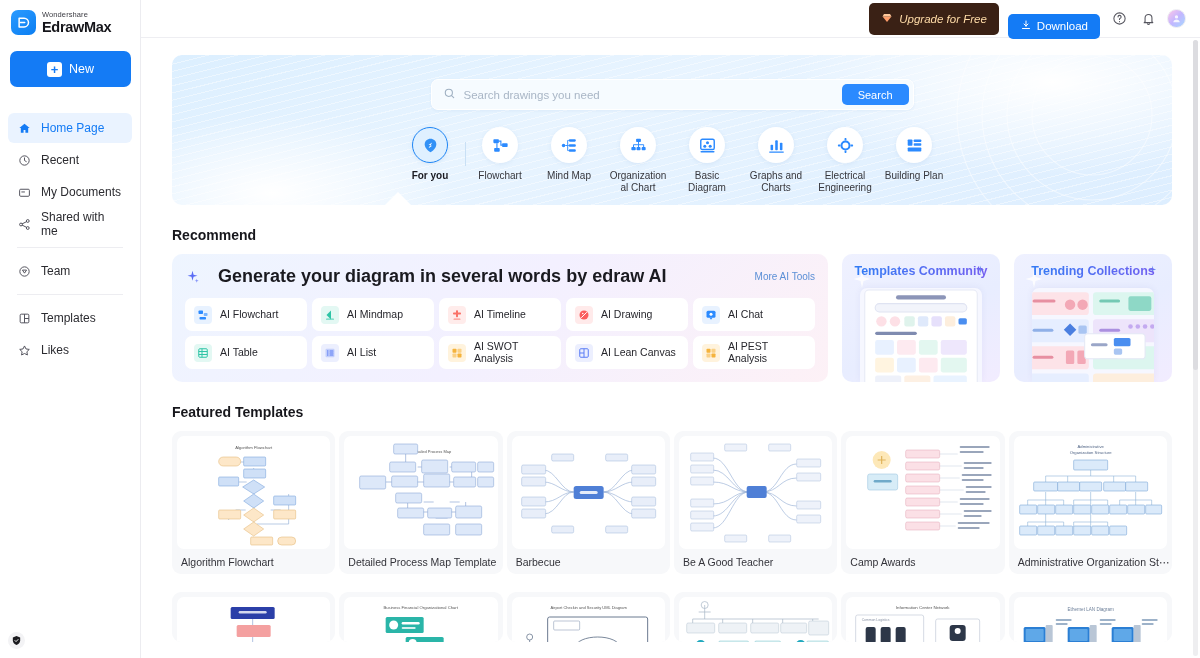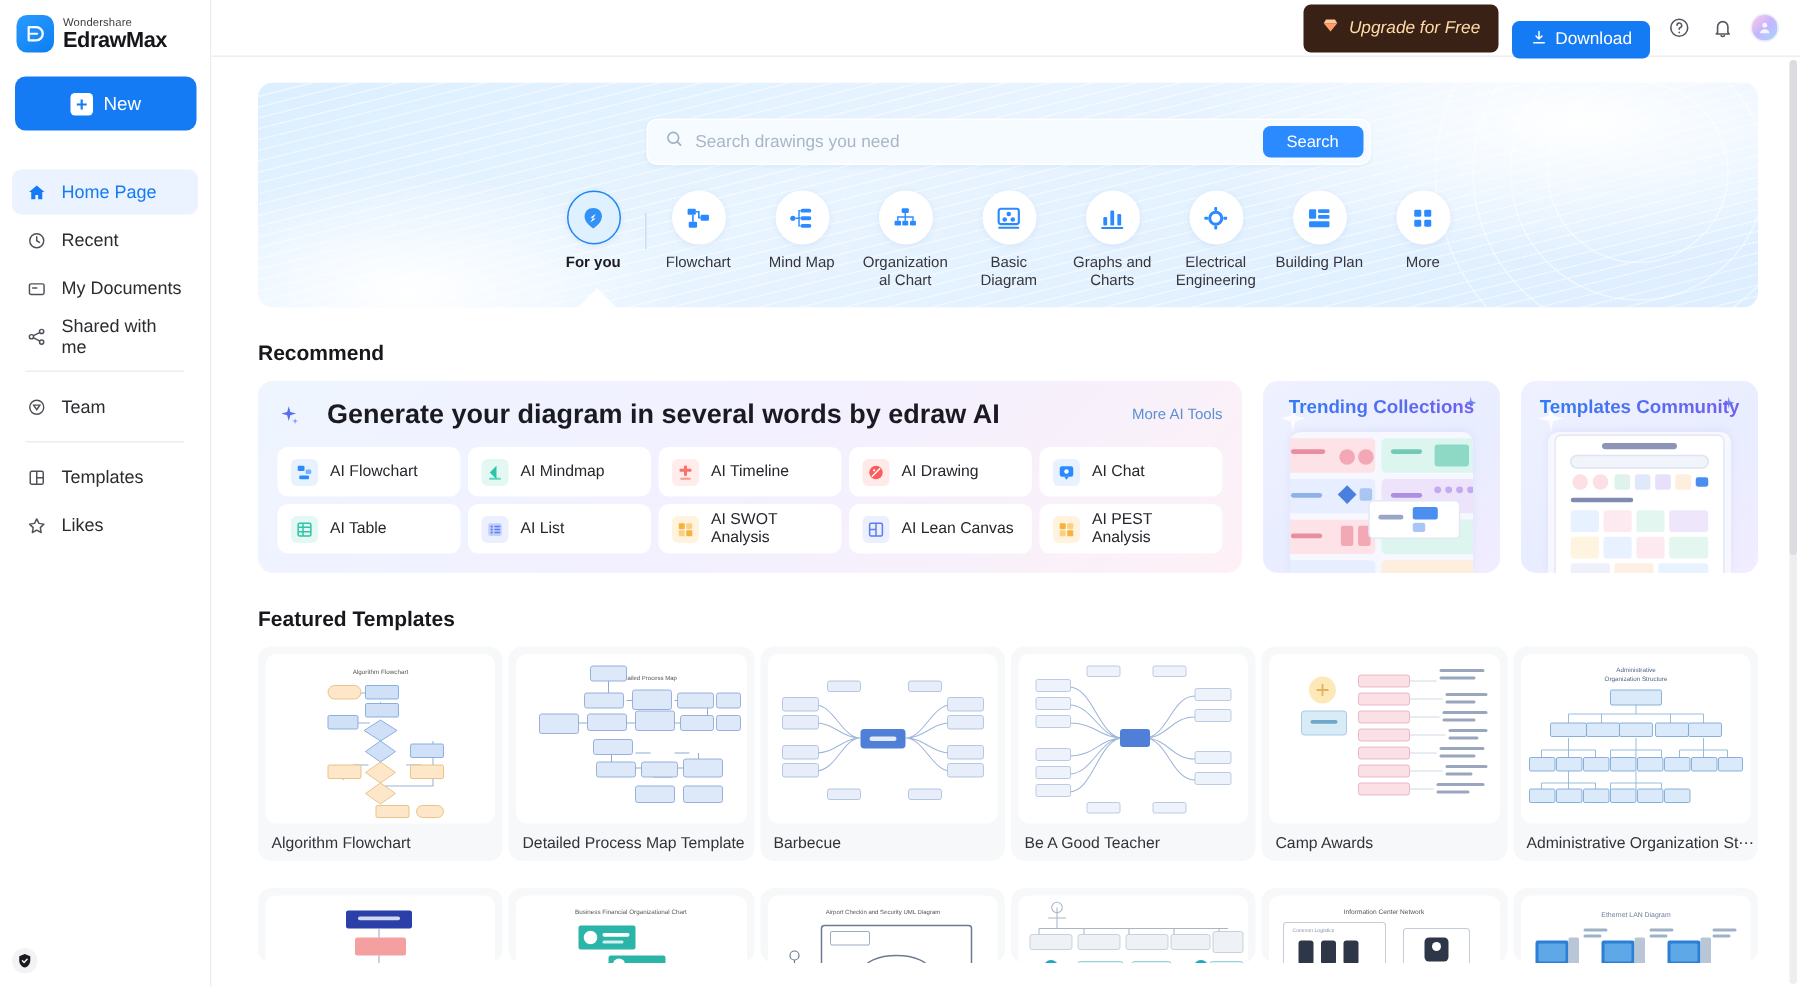--- a/index.html
+++ b/index.html
@@ -468,31 +468,20 @@
             <span class="cat-bubble">
               <svg width="19" height="19" viewBox="0 0 24 24" fill="#2b8aff">
                   <rect x="3.4" y="4.4" width="6" height="8" rx="1"></rect>
                   <rect x="11" y="4.4" width="9.6" height="3.2" rx="1"></rect>
                   <rect x="11" y="9.2" width="9.6" height="3.2" rx="1"></rect>
                   <rect x="3.4" y="14.6" width="17.2" height="5" rx="1"></rect>
                 </svg>
             </span>
             <span class="cat-label">Building Plan</span>
           </div>
-          <div class="cat">
-            <span class="cat-bubble">
-              <svg width="17" height="17" viewBox="0 0 24 24" fill="#2b8aff">
-                  <rect x="4" y="4" width="6.6" height="6.6" rx="1.3"></rect>
-                  <rect x="13.4" y="4" width="6.6" height="6.6" rx="1.3"></rect>
-                  <rect x="4" y="13.4" width="6.6" height="6.6" rx="1.3"></rect>
-                  <rect x="13.4" y="13.4" width="6.6" height="6.6" rx="1.3"></rect>
-                </svg>
-            </span>
-            <span class="cat-label">More</span>
-          </div>
         </div>
         <div class="hero-pointer"></div>
       </div>
 
       <h2 class="sec-title">Recommend</h2>
 
       <div class="rec-row">
 
         <div class="ai-card">
           <div class="ai-head">
@@ -613,20 +602,64 @@
                 <svg width="12" height="12" viewBox="0 0 24 24" fill="#f5b33c">
                     <rect x="3" y="3.5" width="8" height="8" rx="1.4"></rect>
                     <rect x="13" y="3.5" width="8" height="8" rx="1.4" opacity=".55"></rect>
                     <rect x="3" y="13" width="8" height="8" rx="1.4" opacity=".55"></rect>
                     <rect x="13" y="13" width="8" height="8" rx="1.4"></rect>
                   </svg>
               </span>
               <span class="ai-label">AI PEST Analysis</span>
             </div>
 
+          </div>
+        </div>
+
+        <div class="promo">
+          <span class="promo-spark-l">
+            <svg width="22" height="22" viewBox="0 0 24 24" fill="#ffffff" opacity=".85">
+                <path d="M12 2 13.6 9.8 21 12l-7.4 2.2L12 22l-1.6-7.8L3 12l7.4-2.2z"></path>
+              </svg>
+          </span>
+          <span class="promo-spark-r">
+            <svg width="11" height="11" viewBox="0 0 24 24" fill="#6a8cf0">
+                <path d="M12 3 13.3 9.6 20 12l-6.7 2.4L12 21l-1.3-6.6L4 12l6.7-2.4z"></path>
+              </svg>
+          </span>
+          <div class="promo-title">Templates Community</div>
+          <div class="promo-thumb">
+            <svg width="100%" height="100" viewBox="0 0 140 96" preserveAspectRatio="xMidYMin slice">
+              <rect x="16" y="2" width="108" height="94" rx="4" fill="#ffffff" stroke="#e6e9f5"></rect>
+              <rect x="46" y="7" width="48" height="4" rx="2" fill="#8c95b8"></rect>
+              <rect x="26" y="15" width="88" height="8" rx="4" fill="#f2f4fb" stroke="#dfe3f2"></rect>
+              <g>
+                <circle cx="32" cy="32" r="5" fill="#fde0e6"></circle>
+                  <circle cx="45" cy="32" r="5" fill="#fde0e6"></circle>
+                <rect x="54" y="27" width="10" height="10" rx="2" fill="#dff3ec"></rect>
+                <rect x="67" y="27" width="10" height="10" rx="2" fill="#dfe9fb"></rect>
+                <rect x="80" y="27" width="10" height="10" rx="2" fill="#e6e0fb"></rect>
+                <rect x="93" y="27" width="10" height="10" rx="2" fill="#fdeedd"></rect>
+                <rect x="106" y="29" width="8" height="6" rx="1.5" fill="#4a8ef0"></rect>
+              </g>
+              <rect x="26" y="42" width="40" height="3" rx="1.5" fill="#7f8bb0"></rect>
+              <g>
+                <rect x="26" y="50" width="18" height="14" rx="2" fill="#e8f1ff"></rect>
+                <rect x="47" y="50" width="18" height="14" rx="2" fill="#fdeaf0"></rect>
+                <rect x="68" y="50" width="18" height="14" rx="2" fill="#e3f7f0"></rect>
+                <rect x="89" y="50" width="25" height="14" rx="2" fill="#eee7fc"></rect>
+                <rect x="26" y="67" width="18" height="14" rx="2" fill="#fff4e0"></rect>
+                <rect x="47" y="67" width="18" height="14" rx="2" fill="#e8f1ff"></rect>
+                <rect x="68" y="67" width="18" height="14" rx="2" fill="#fdeaf0"></rect>
+                <rect x="89" y="67" width="25" height="14" rx="2" fill="#e3f7f0"></rect>
+                <rect x="26" y="84" width="25" height="11" rx="2" fill="#eef1fa"></rect>
+                <rect x="54" y="84" width="25" height="11" rx="2" fill="#fdf0e3"></rect>
+                <rect x="82" y="84" width="32" height="11" rx="2" fill="#e9f3ff"></rect>
+              </g>
+            </svg>
           </div>
         </div>
 
         <div class="promo">
           <span class="promo-spark-l">
             <svg width="22" height="22" viewBox="0 0 24 24" fill="#ffffff" opacity=".85">
                 <path d="M12 2 13.6 9.8 21 12l-7.4 2.2L12 22l-1.6-7.8L3 12l7.4-2.2z"></path>
               </svg>
           </span>
           <span class="promo-spark-r">
@@ -666,64 +699,20 @@
               <rect x="70" y="82" width="62" height="16" rx="3" fill="#fdeedd"></rect>
               <g>
                   <rect x="62" y="44" width="58" height="24" rx="3" fill="#ffffff" stroke="#e4e8f5"></rect>
                  <rect x="68" y="53" width="16" height="3" rx="1.5" fill="#9aa6c8"></rect>
                  <rect x="90" y="48" width="16" height="8" rx="1.5" fill="#4a8ef0"></rect>
                  <rect x="90" y="58" width="8" height="6" rx="1.5" fill="#a9c5f2"></rect>
               </g>
             </svg>
           </div>
         </div>
-
-        <div class="promo">
-          <span class="promo-spark-l">
-            <svg width="22" height="22" viewBox="0 0 24 24" fill="#ffffff" opacity=".85">
-                <path d="M12 2 13.6 9.8 21 12l-7.4 2.2L12 22l-1.6-7.8L3 12l7.4-2.2z"></path>
-              </svg>
-          </span>
-          <span class="promo-spark-r">
-            <svg width="11" height="11" viewBox="0 0 24 24" fill="#6a8cf0">
-                <path d="M12 3 13.3 9.6 20 12l-6.7 2.4L12 21l-1.3-6.6L4 12l6.7-2.4z"></path>
-              </svg>
-          </span>
-          <div class="promo-title">Templates Community</div>
-          <div class="promo-thumb">
-            <svg width="100%" height="100" viewBox="0 0 140 96" preserveAspectRatio="xMidYMin slice">
-              <rect x="16" y="2" width="108" height="94" rx="4" fill="#ffffff" stroke="#e6e9f5"></rect>
-              <rect x="46" y="7" width="48" height="4" rx="2" fill="#8c95b8"></rect>
-              <rect x="26" y="15" width="88" height="8" rx="4" fill="#f2f4fb" stroke="#dfe3f2"></rect>
-              <g>
-                <circle cx="32" cy="32" r="5" fill="#fde0e6"></circle>
-                  <circle cx="45" cy="32" r="5" fill="#fde0e6"></circle>
-                <rect x="54" y="27" width="10" height="10" rx="2" fill="#dff3ec"></rect>
-                <rect x="67" y="27" width="10" height="10" rx="2" fill="#dfe9fb"></rect>
-                <rect x="80" y="27" width="10" height="10" rx="2" fill="#e6e0fb"></rect>
-                <rect x="93" y="27" width="10" height="10" rx="2" fill="#fdeedd"></rect>
-                <rect x="106" y="29" width="8" height="6" rx="1.5" fill="#4a8ef0"></rect>
-              </g>
-              <rect x="26" y="42" width="40" height="3" rx="1.5" fill="#7f8bb0"></rect>
-              <g>
-                <rect x="26" y="50" width="18" height="14" rx="2" fill="#e8f1ff"></rect>
-                <rect x="47" y="50" width="18" height="14" rx="2" fill="#fdeaf0"></rect>
-                <rect x="68" y="50" width="18" height="14" rx="2" fill="#e3f7f0"></rect>
-                <rect x="89" y="50" width="25" height="14" rx="2" fill="#eee7fc"></rect>
-                <rect x="26" y="67" width="18" height="14" rx="2" fill="#fff4e0"></rect>
-                <rect x="47" y="67" width="18" height="14" rx="2" fill="#e8f1ff"></rect>
-                <rect x="68" y="67" width="18" height="14" rx="2" fill="#fdeaf0"></rect>
-                <rect x="89" y="67" width="25" height="14" rx="2" fill="#e3f7f0"></rect>
-                <rect x="26" y="84" width="25" height="11" rx="2" fill="#eef1fa"></rect>
-                <rect x="54" y="84" width="25" height="11" rx="2" fill="#fdf0e3"></rect>
-                <rect x="82" y="84" width="32" height="11" rx="2" fill="#e9f3ff"></rect>
-              </g>
-            </svg>
-          </div>
-        </div>
       </div>
 
       <h2 class="sec-title">Featured Templates</h2>
 
       <div class="tpl-grid">
 
         <div class="tpl-card">
           <div class="tpl-thumb">
             <svg width="100%" height="113" viewBox="0 0 150 113">
               <text x="75" y="13" font-size="4.2" fill="#555" text-anchor="middle" font-family="Liberation Sans">Algorithm Flowchart</text>

